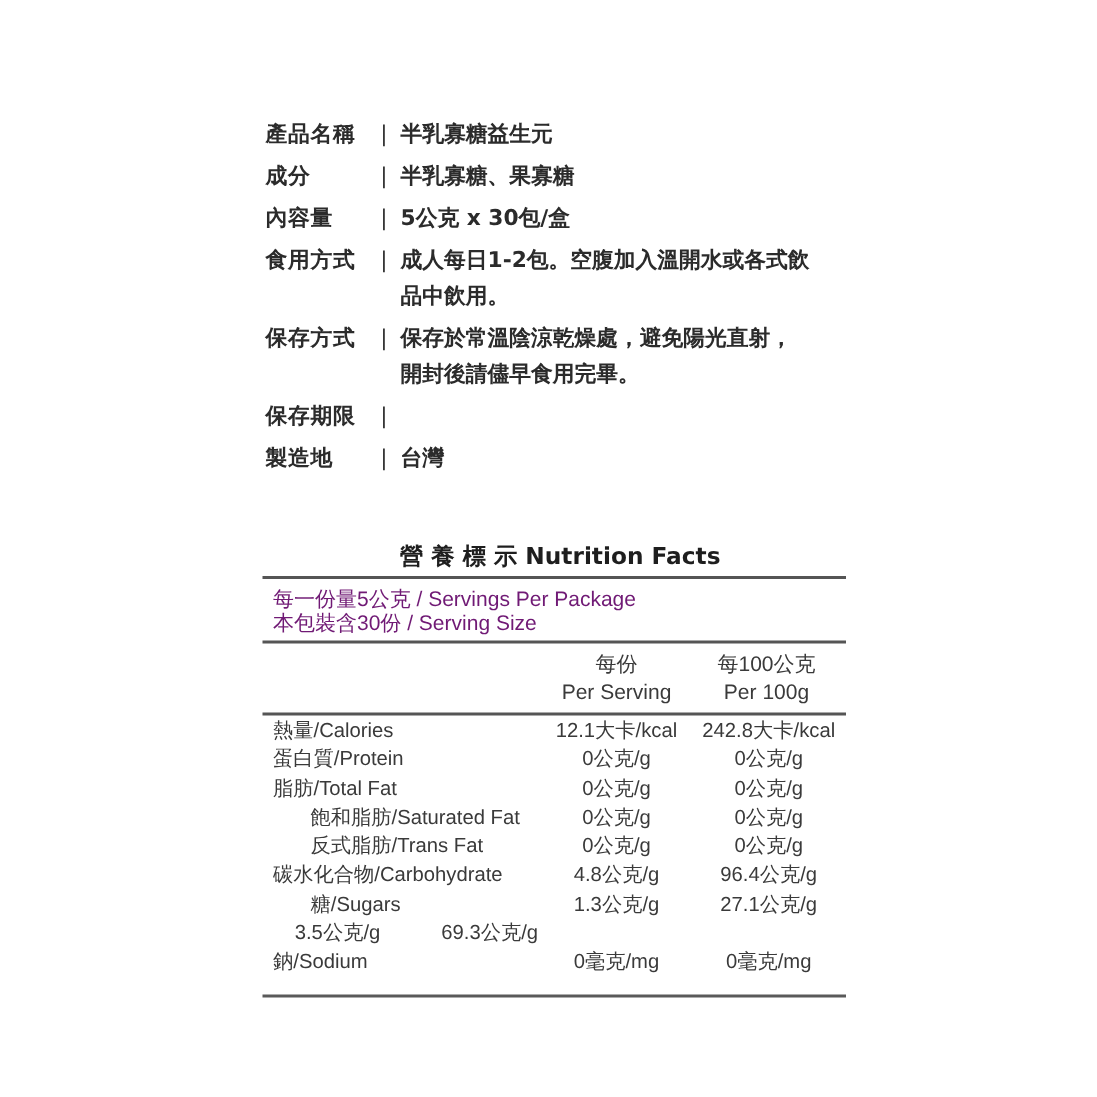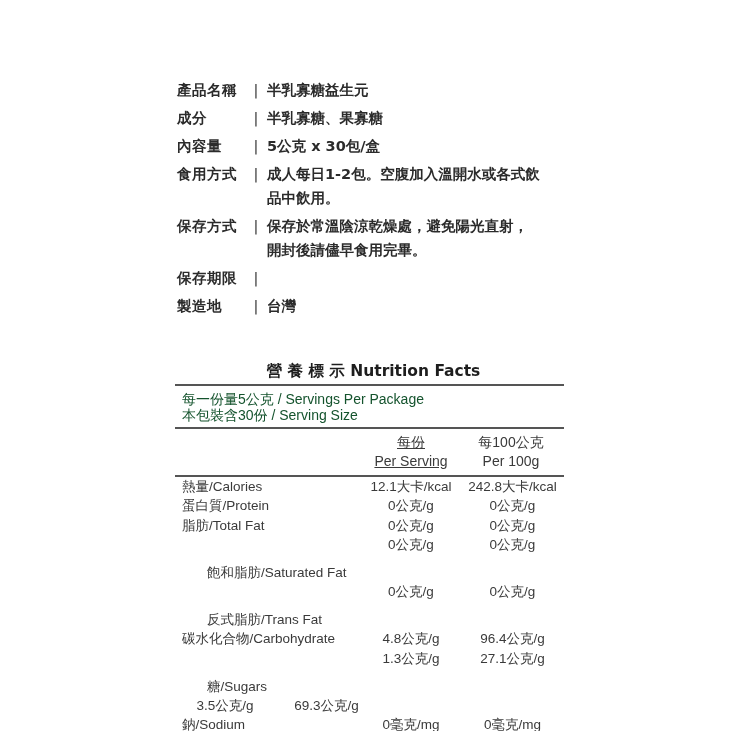--- a/index.html
+++ b/index.html
@@ -6,29 +6,29 @@
     body { width: 731px; height: 731px; position: relative; overflow: hidden; color: #2a2a2a; }
     .spec { position: absolute; left: 177px; top: 78px; width: 390px; font-family: "DejaVu Sans", sans-serif; font-weight: bold; font-size: 14.5px; color: #2b2b2b; }
     .spec-row { display: flex; align-items: flex-start; line-height: 24px; margin-bottom: 4px; }
     .spec-label { width: 68px; flex: 0 0 68px; white-space: nowrap; letter-spacing: 0.5px; }
     .spec-sep { width: 22px; flex: 0 0 22px; text-align: center; font-weight: normal; color: #333; }
     .spec-value { flex: 1; white-space: pre-line; }
     .nf { position: absolute; left: 175px; top: 360px; width: 389px; font-family: "Liberation Sans", sans-serif; color: #333; }
     .nf-title { font-family: "DejaVu Sans", sans-serif; font-weight: bold; font-size: 15.5px; color: #1e1e1e; padding-left: 8px; height: 22px; line-height: 22px; text-align: center; }
     .rule { height: 2px; background: #555; margin: 0; }
     .rule.thick { height: 2.5px; background: #5a5a5a; }
-    .serving { padding: 5px 0 4px 7px; font-size: 14px; line-height: 16px; color: #14532d; }
+    .serving { padding: 5px 0 4px 7px; font-size: 14px; line-height: 16px; color: #701a75; }
     .col-head { display: flex; padding: 4px 0 4px 0; font-size: 14px; line-height: 19px; color: #3a3a3a; }
     .col-head .c0 { width: 186px; }
-    .col-head .c1 { width: 100px; text-align: center; text-decoration: underline; }
+    .col-head .c1 { width: 100px; text-align: center; }
     .col-head .c2 { width: 100px; text-align: center; }
     .rows { padding-bottom: 12px; }
     .nrow { display: flex; font-size: 13.5px; line-height: 19.3px; color: #3a3a3a; }
     .nrow .n0 { width: 186px; padding-left: 7px; box-sizing: border-box; white-space: nowrap; }
-    .nrow.indent .n0 { padding-left: 32px; margin-top: 28px; }
+    .nrow.indent .n0 { padding-left: 32px; }
     .nrow .n1 { width: 100px; text-align: center; white-space: nowrap; }
     .nrow .n2 { width: 103px; text-align: center; white-space: nowrap; }
   </style>
 </head>
 <body>
 
 <div class="spec">
   <div class="spec-row">
     <span class="spec-label">產品名稱</span>
     <span class="spec-sep">|</span>

